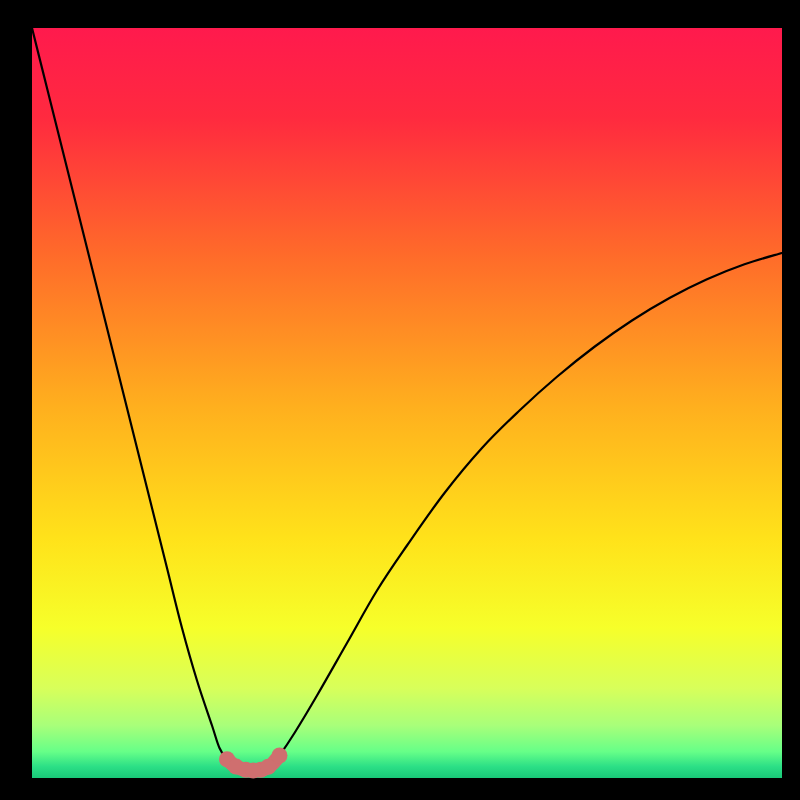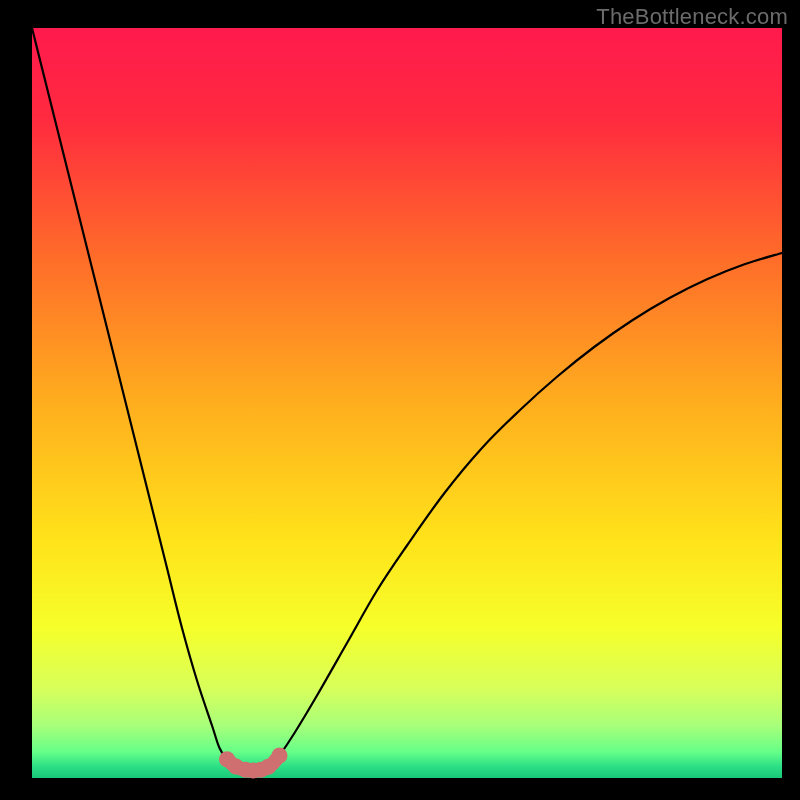--- a/index.html
+++ b/index.html
@@ -29,21 +29,20 @@
     user-select: none;
   }
   svg {
     display: block;
   }
 </style>
 </head>
 <body>
 <div class="frame">
 
-  <div class="watermark">TheBottleneck.com</div>
 
   <svg id="chart-svg" width="800" height="800" viewBox="0 0 800 800">
     <defs>
       <linearGradient id="bg-grad" x1="0" y1="0" x2="0" y2="1">
 
       <stop offset="0.00%" stop-color="#ff1a4d"></stop>
           <stop offset="12.00%" stop-color="#ff2a3f"></stop>
           <stop offset="30.00%" stop-color="#ff6a2a"></stop>
           <stop offset="50.00%" stop-color="#ffae1e"></stop>
           <stop offset="68.00%" stop-color="#ffe21a"></stop>

